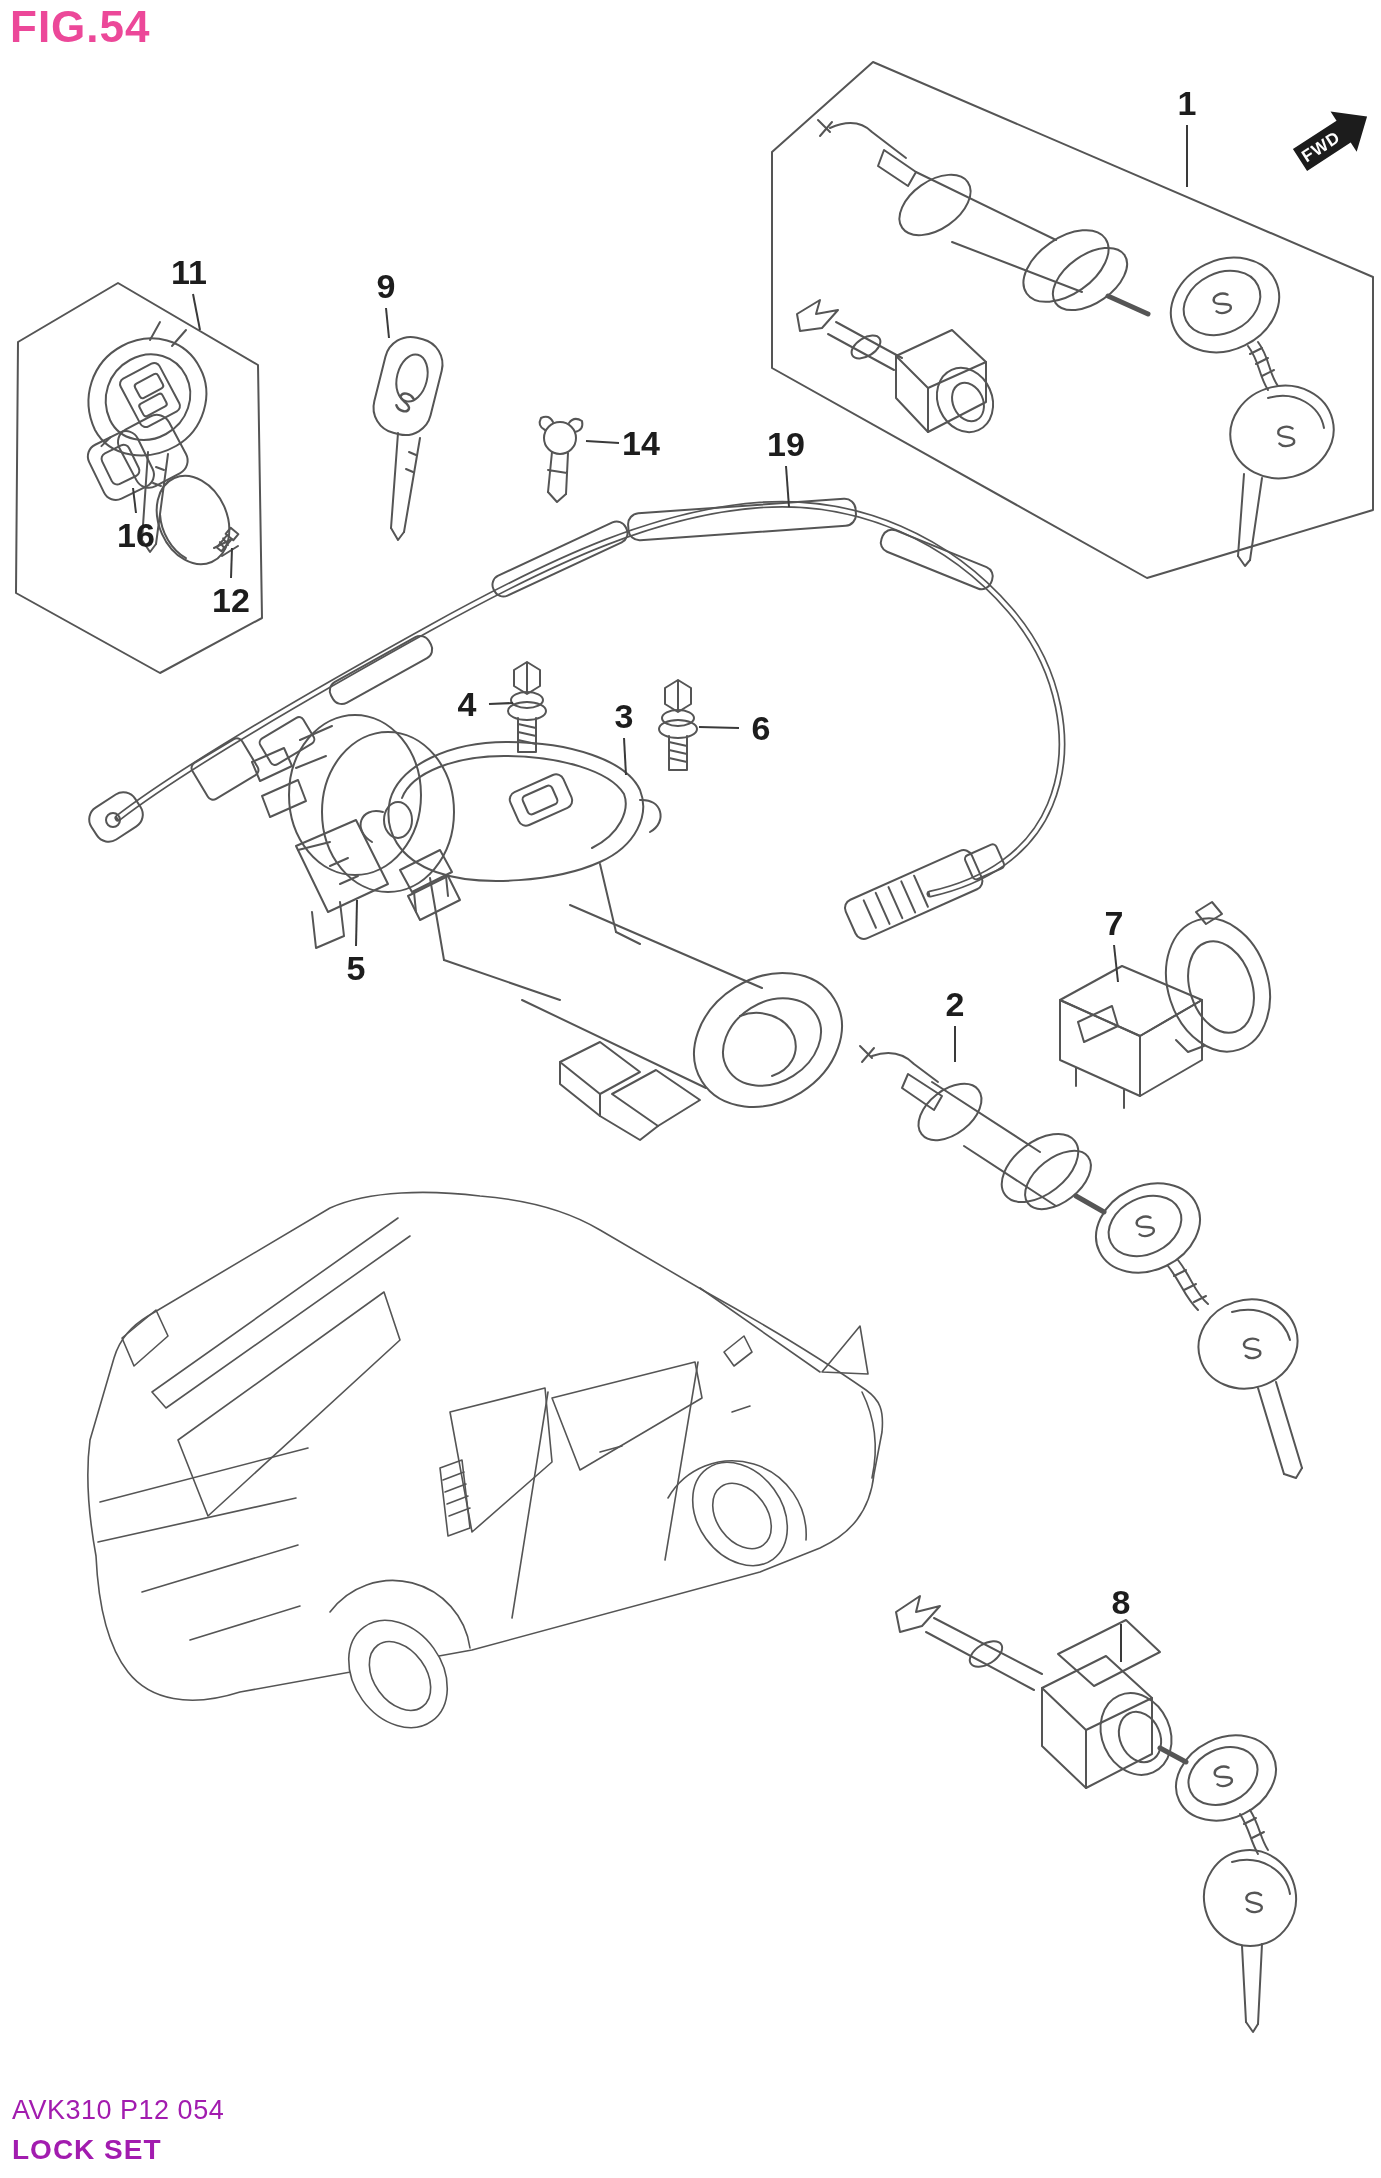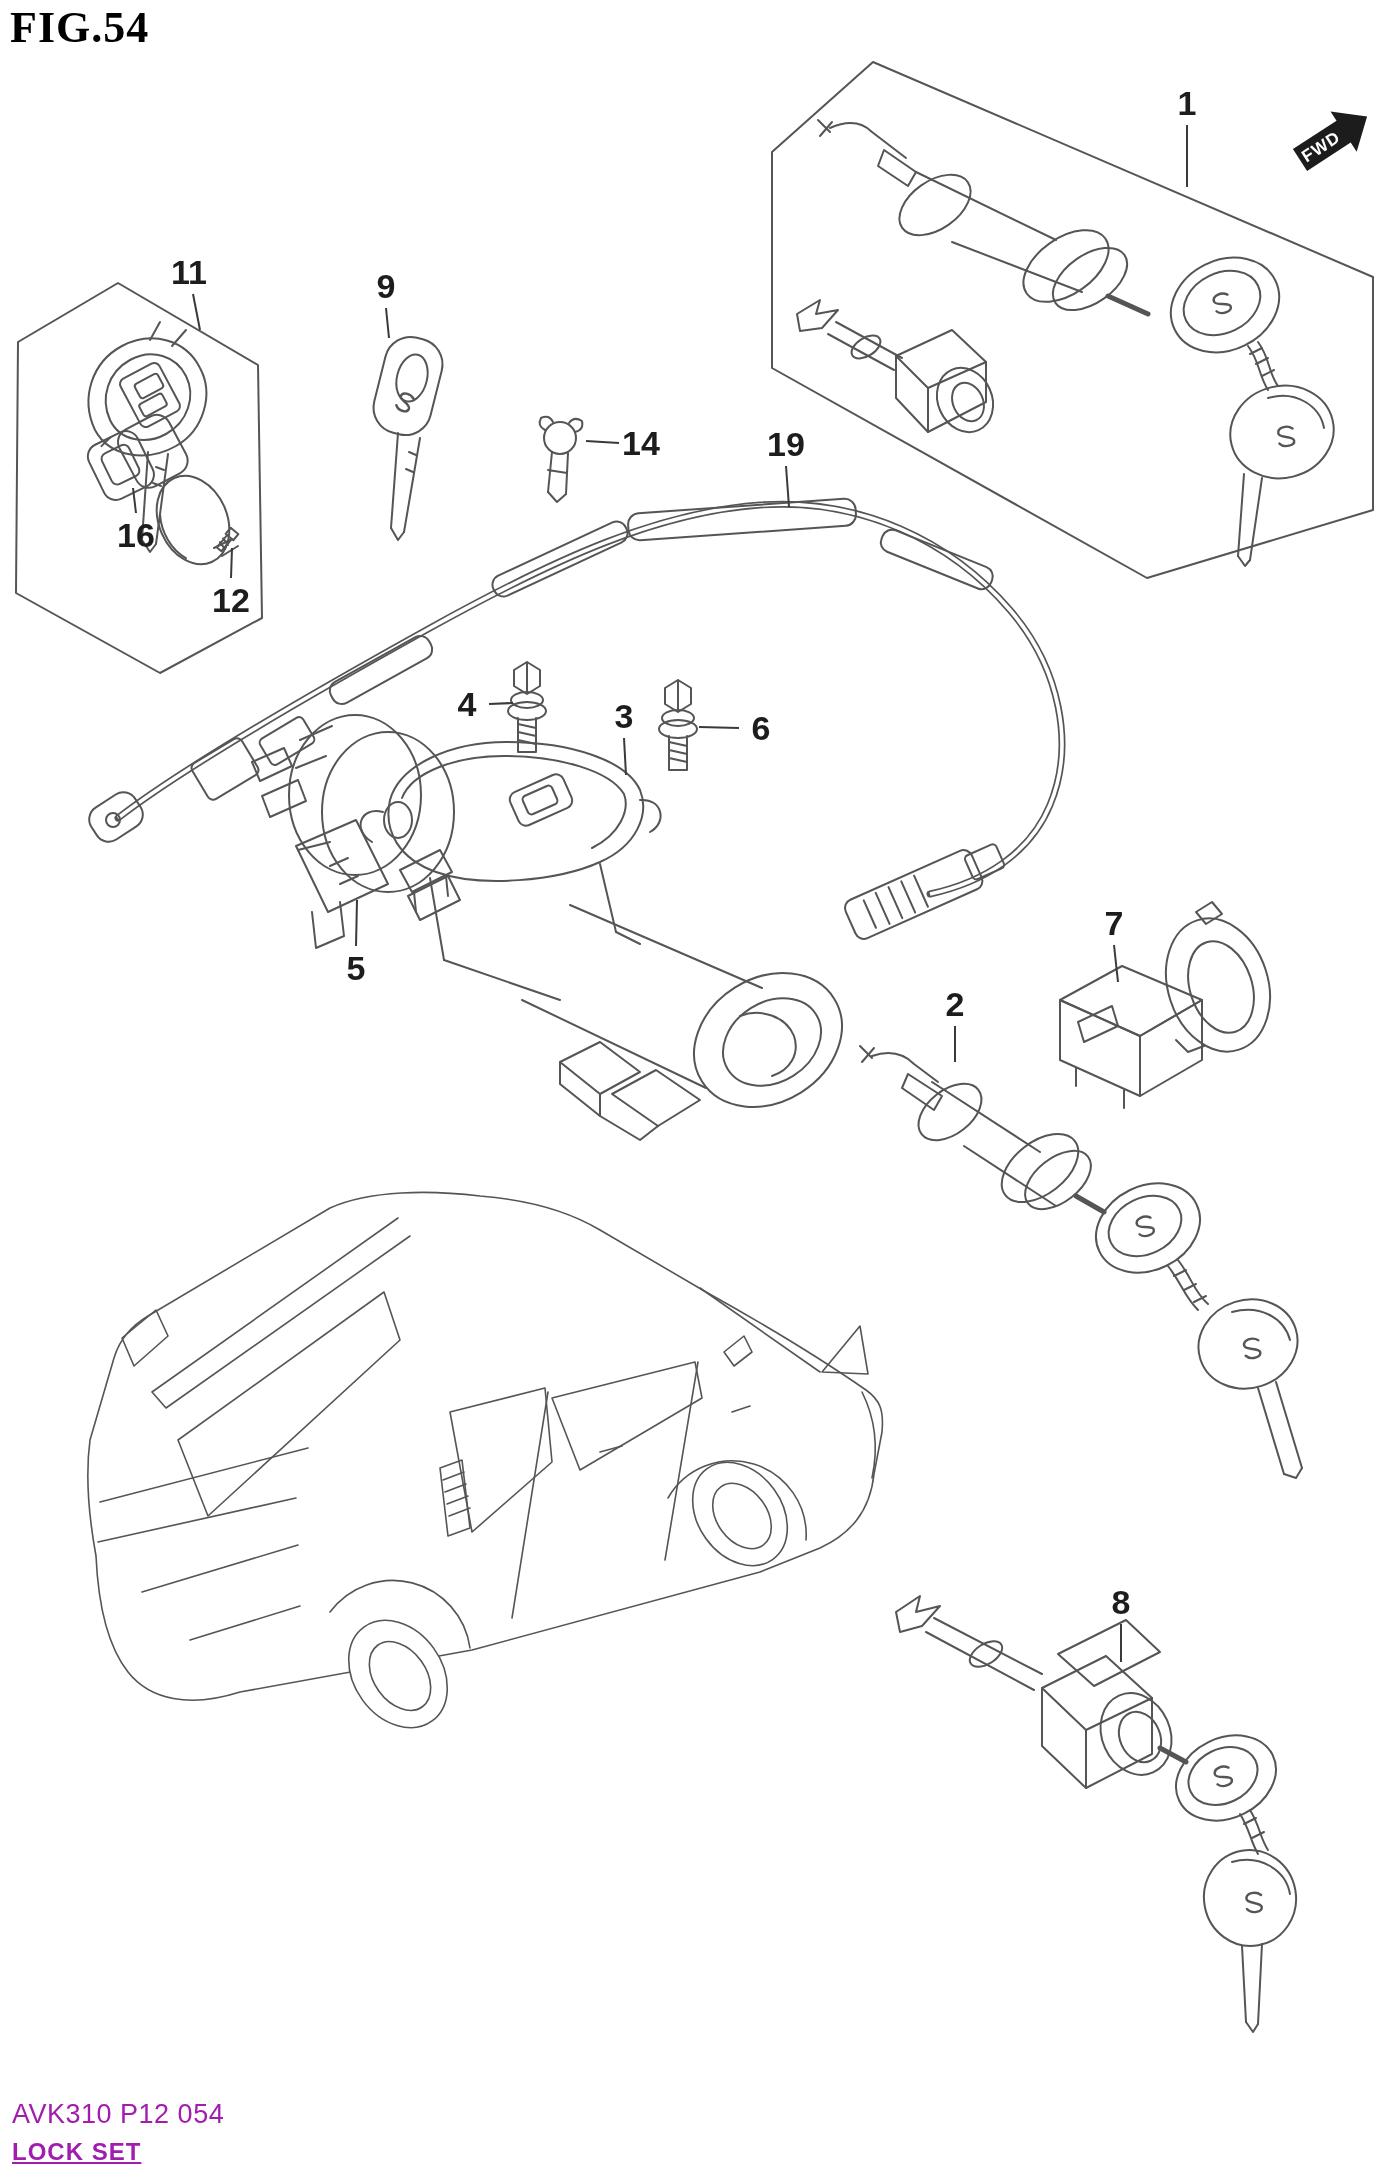--- a/index.html
+++ b/index.html
@@ -5,36 +5,35 @@
   html,body{margin:0;padding:0;background:#e8e8e8;}
   .page{
     position:relative;
     width:1381px;height:2178px;
     background:#ffffff;
     font-family:"Liberation Sans","DejaVu Sans",sans-serif;
     overflow:hidden;
   }
   .fig-title{
     position:absolute;left:10px;top:2px;
-    font-size:44px;font-weight:bold;color:#000000;
+    font-size:44px;font-weight:bold;color:#ec4899;
     letter-spacing:1px;
-    font-family:Liberation Serif, serif;
   }
   .callout{
     position:absolute;
     transform:translate(-50%,-50%);
     font-size:34px;font-weight:bold;color:#1d1d1d;
     line-height:1;white-space:nowrap;
   }
   .footer{
     position:absolute;left:12px;bottom:12px;
     color:#a21caf;
   }
   .footer .code{font-size:27px;letter-spacing:0.5px;margin-bottom:8px;}
-  .footer .caption{font-size:24px;font-weight:bold;letter-spacing:1px;text-decoration:underline;}
+  .footer .caption{font-size:28px;font-weight:bold;letter-spacing:1px;}
   svg{position:absolute;left:0;top:0;}
   .art{stroke:#555;fill:none;stroke-width:2;stroke-linecap:round;stroke-linejoin:round;}
   .thin{stroke-width:1.6;}
   .wfill{fill:#ffffff;}
 </style>
 </head>
 <body>
 
 <div class="page">
 

